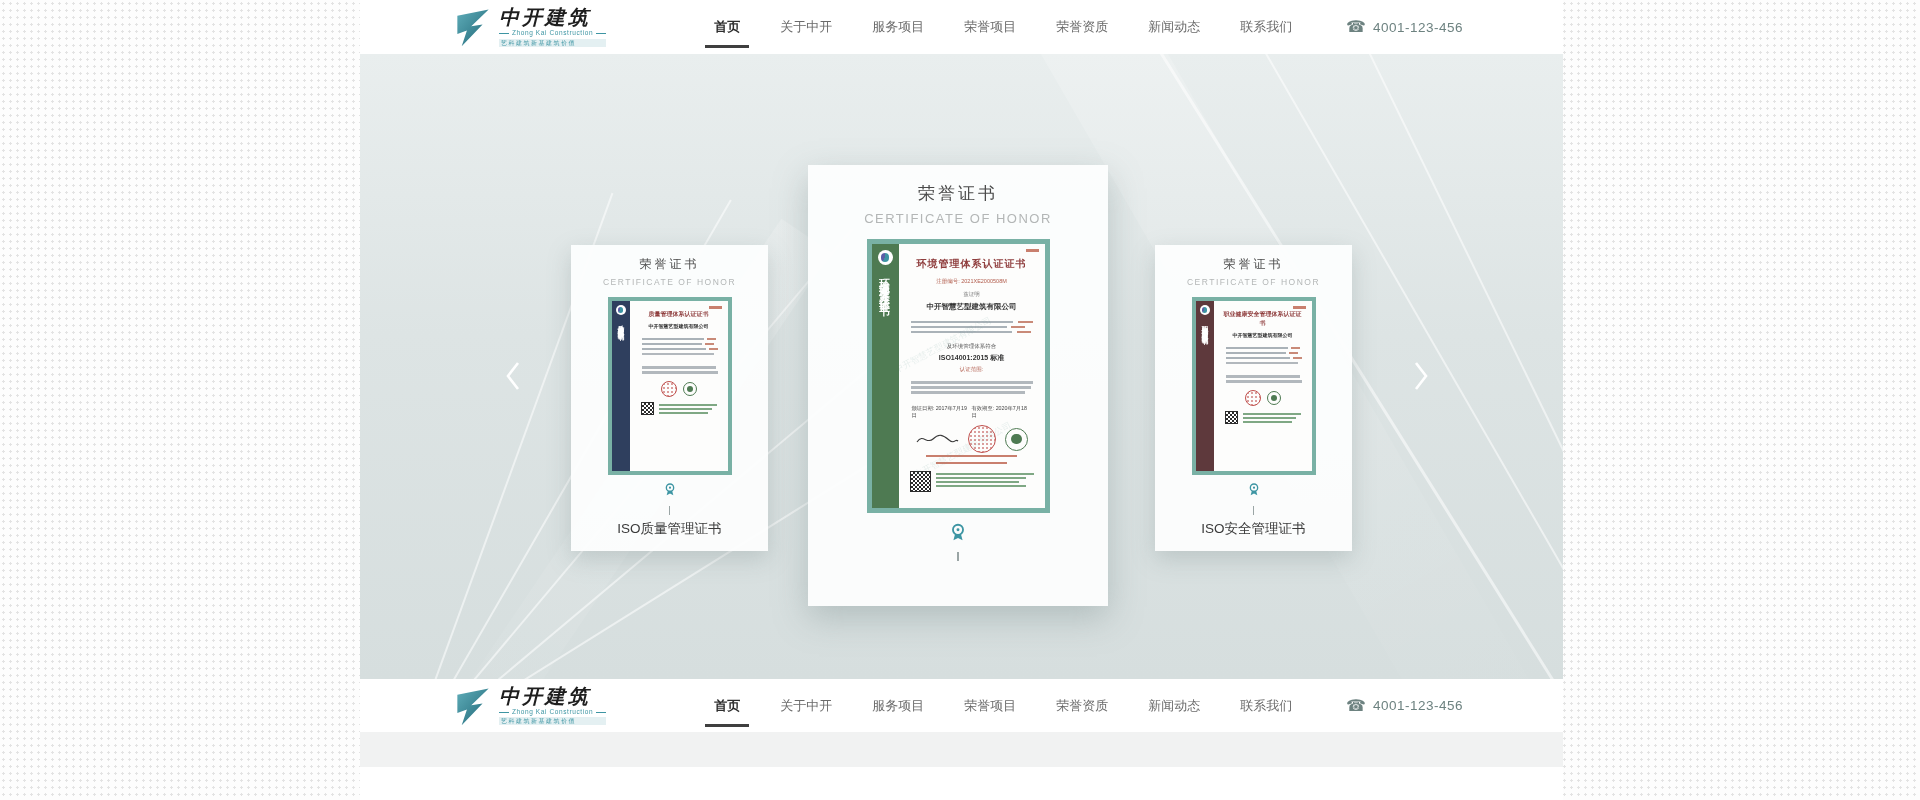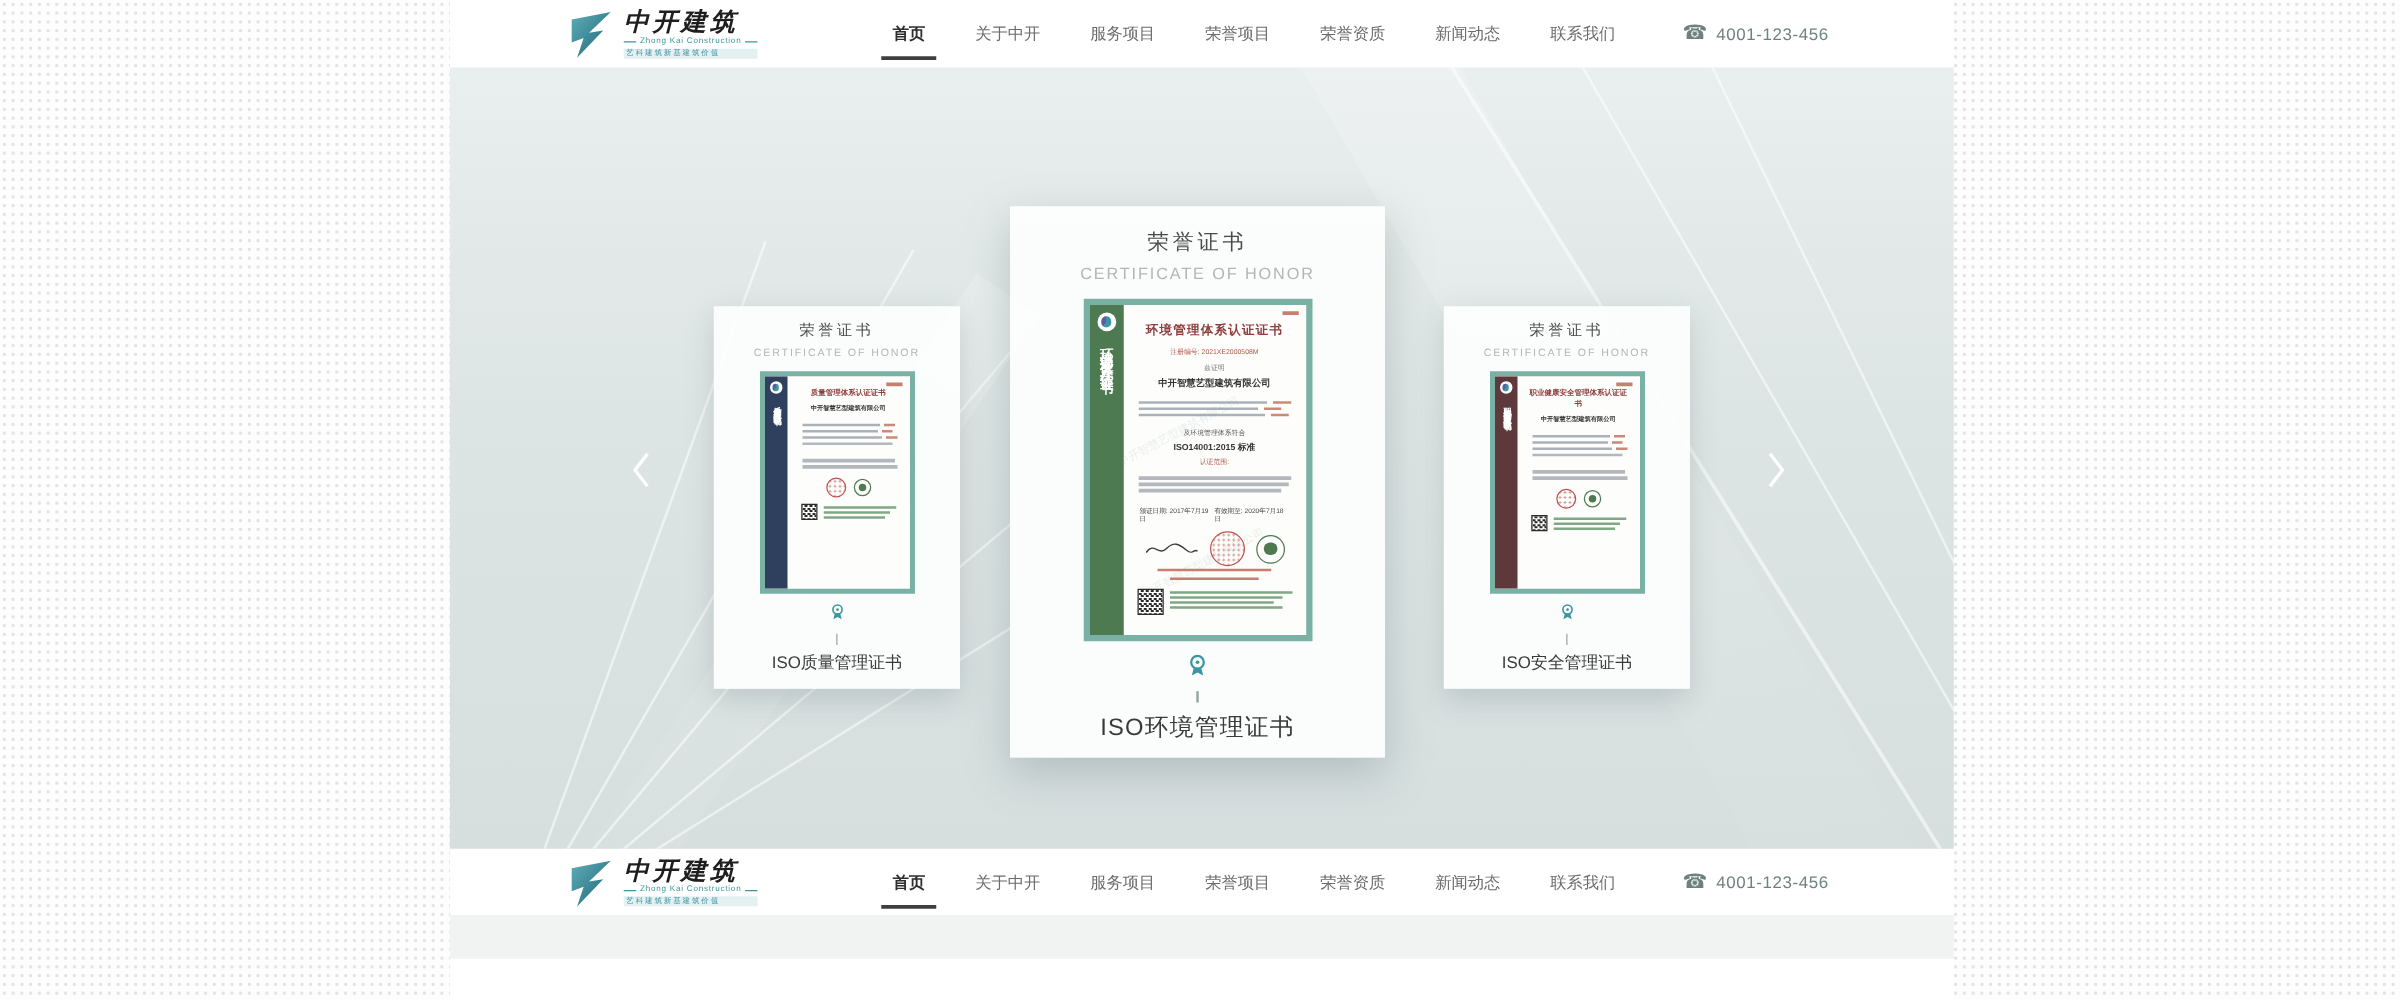--- a/index.html
+++ b/index.html
@@ -269,21 +269,20 @@
             </span>
           </div>
         </div>
       </div>
       <svg class="medal" width="22" height="22" viewBox="0 0 24 24" fill="none" stroke="currentColor" stroke-width="2" style="color: rgb(61, 149, 163);">
         <circle cx="12" cy="8.5" r="5.5"></circle>
         <circle cx="12" cy="8.5" r="1.6" fill="currentColor" stroke="none"></circle>
         <path d="M8.8 13.2 L7 20 L12 17.4 L17 20 L15.2 13.2" fill="currentColor" stroke="none"></path>
       </svg>
       <span class="tick"></span>
-      <div class="card-label">ISO环境管理证书</div>
     </div>
 
     <div class="card card-side" style="left:795px;top:191px;">
       <div class="card-title">荣誉证书</div>
       <div class="card-subtitle">CERTIFICATE OF HONOR</div>
       <div class="cert cert-sm">
         <div class="cert-band" style="background: rgb(94, 57, 60);">
           <span class="band-logo"></span>
           <span class="band-text">职业健康安全管理体系认证证书</span>
         </div>

